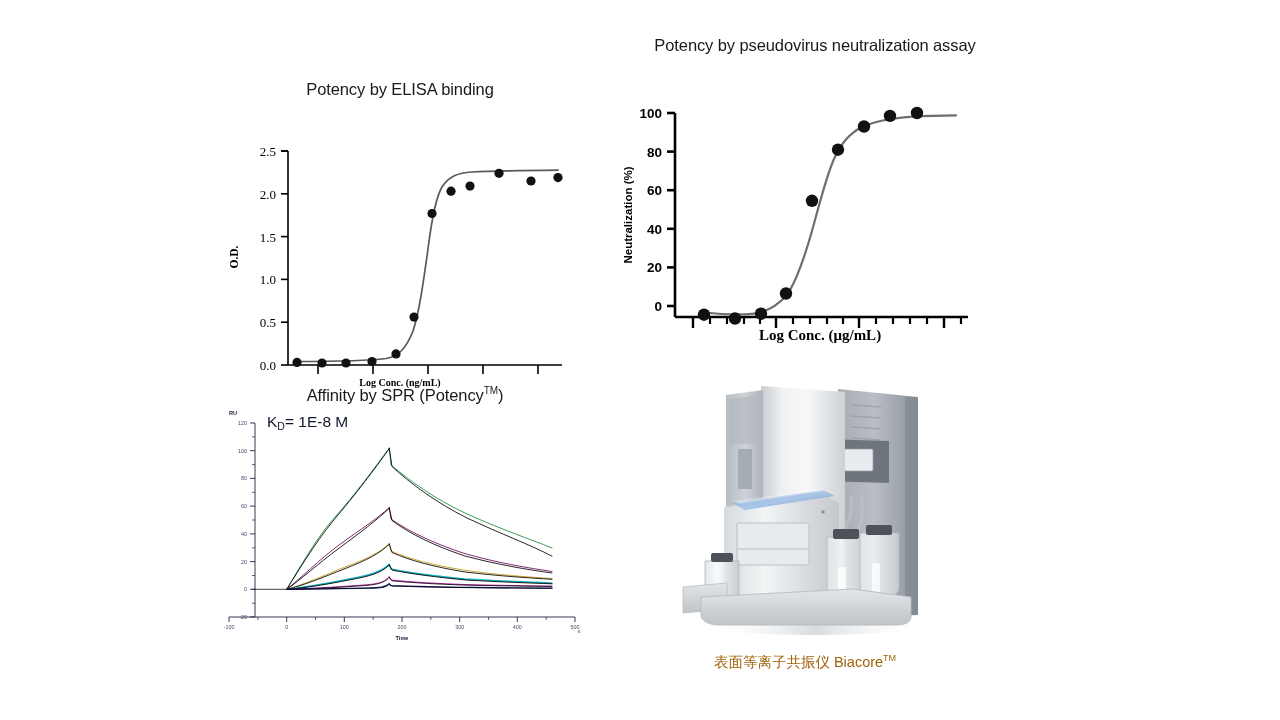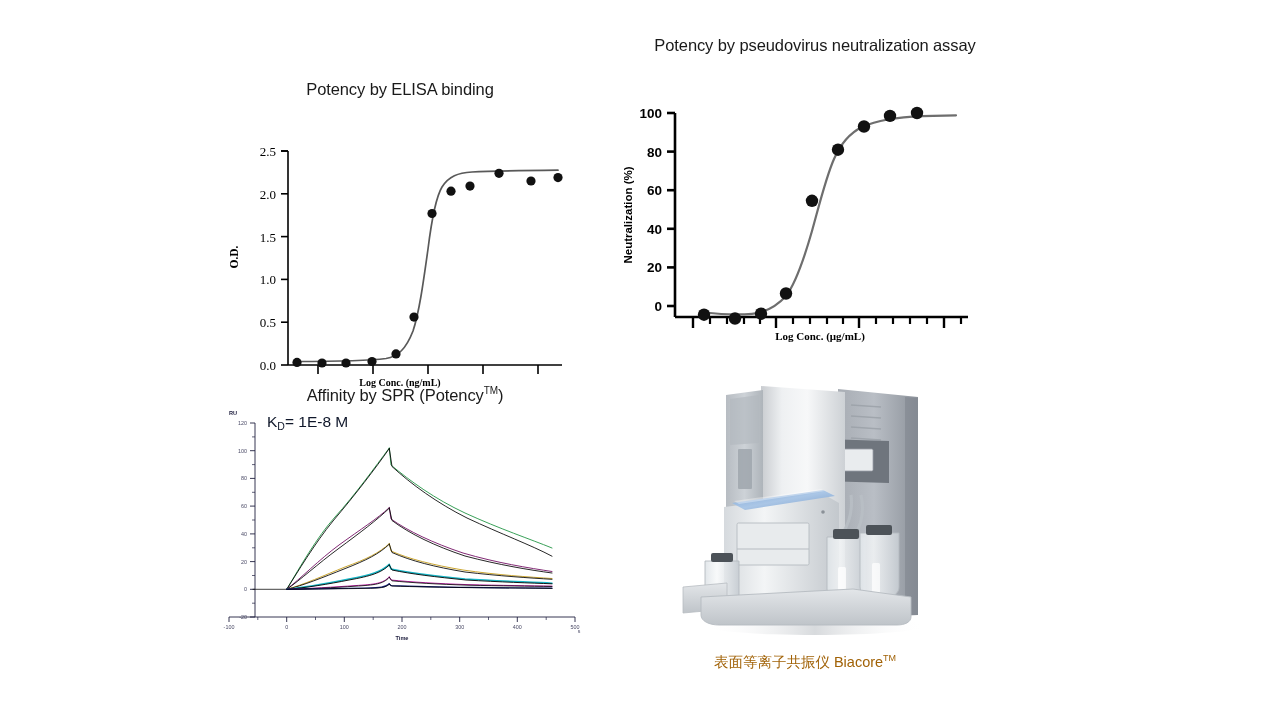--- a/index.html
+++ b/index.html
@@ -244,21 +244,21 @@
       <circle cx="238" cy="94.7" r="6.2"></circle>
       <circle cx="264" cy="71.5" r="6.2"></circle>
       <circle cx="290" cy="60.9" r="6.2"></circle>
       <circle cx="317" cy="58.0" r="6.2"></circle>
     </g>
 
     <text class="axis-title-sans" x="32" y="160" transform="rotate(-90 32 160)" text-anchor="middle">Neutralization (%)</text>
   </svg>
 
   <div style="position:absolute; left:55px; top:290px; width:330px; text-align:center;">
-    <span style="font-family:'Liberation Serif',serif; font-weight:bold; font-size:11px;margin-top:20px;">Log Conc. (μg/mL)</span>
+    <span style="font-family:'Liberation Serif',serif; font-weight:bold; font-size:15px;margin-top:20px;">Log Conc. (μg/mL)</span>
   </div>
 </div>
 
 <div class="panel" id="panel-spr">
   <div class="panel-title"><span>Affinity by SPR (Potency</span><sup>TM</sup><span>)</span></div>
 
   <div class="kd-annotation"><span>K</span><sub>D</sub><span>= 1E-8 M</span></div>
 
   <svg class="chart-svg" width="400" height="260" viewBox="0 0 400 260" style="position:absolute; left:0; top:22px;">
 

